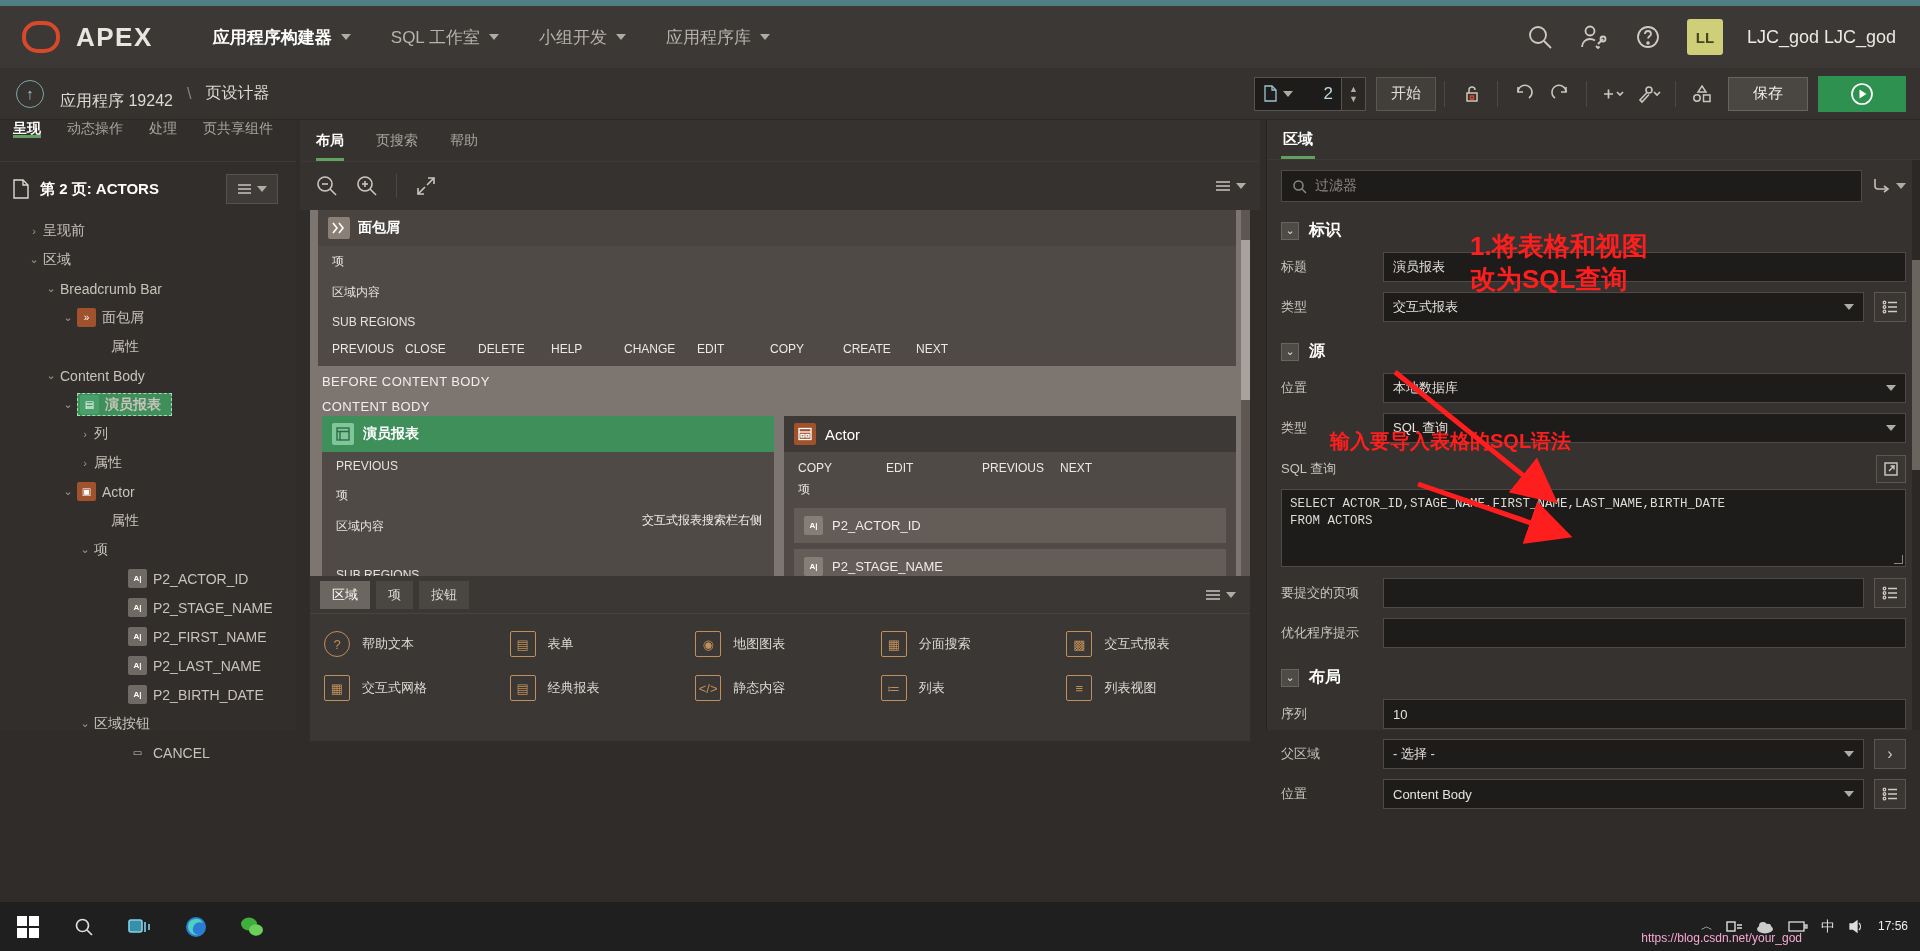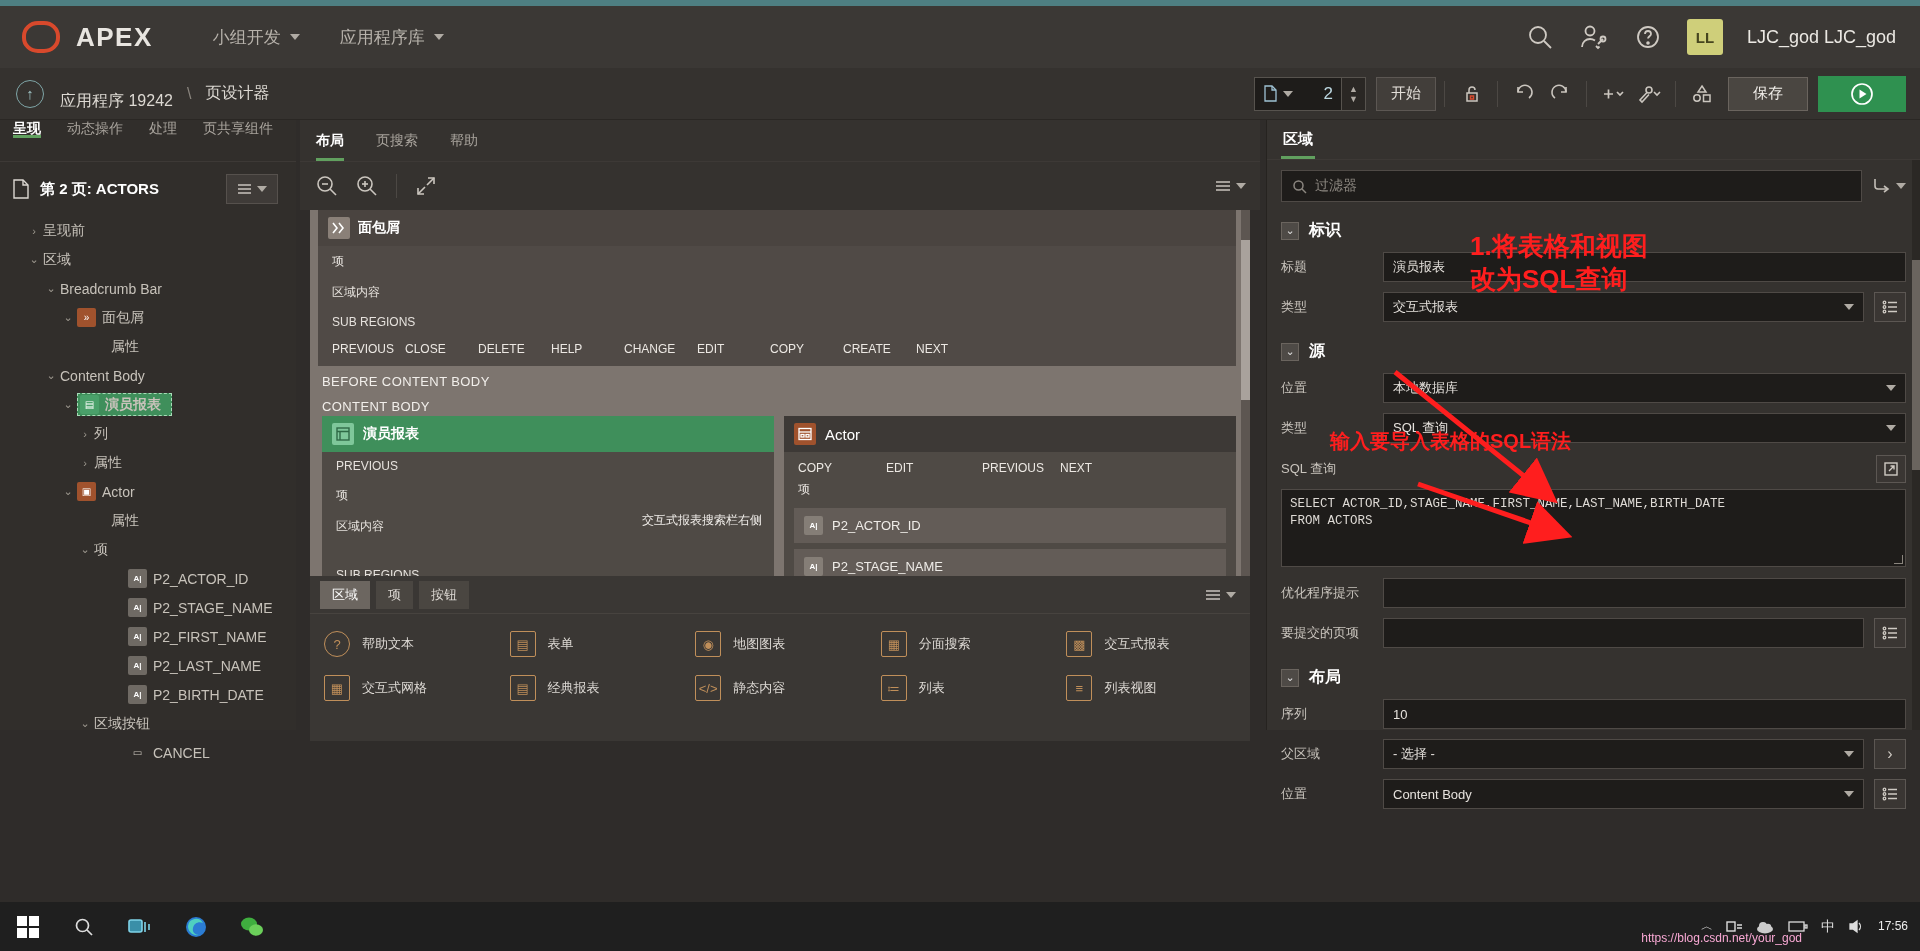--- a/index.html
+++ b/index.html
@@ -223,20 +223,28 @@
 </head>
 <body>
 
 <div id="app">
   <div class="top-strip"></div>
 
   <div class="header">
     <div class="logo-mark"></div>
     <div class="logo-text">APEX</div>
     <div class="nav">
+      <div class="nav-item active">
+        <span>应用程序构建器</span>
+        <span class="chev"></span>
+      </div>
+      <div class="nav-item">
+        <span>SQL 工作室</span>
+        <span class="chev"></span>
+      </div>
       <div class="nav-item">
         <span>小组开发</span>
         <span class="chev"></span>
       </div>
       <div class="nav-item">
         <span>应用程序库</span>
         <span class="chev"></span>
       </div>
     </div>
     <div class="header-right">
@@ -735,34 +743,34 @@
       <span class="expbtn">
         <svg width="14" height="14" viewBox="0 0 14 14" fill="none" stroke="currentColor" stroke-width="1.4">
           <rect x="1" y="1" width="12" height="12"></rect>
             <path d="M5 9l5-5M6.5 4H10v3.5"></path>
         </svg>
       </span>
     </div>
     <div class="sqlbox">SELECT ACTOR_ID,STAGE_NAME,FIRST_NAME,LAST_NAME,BIRTH_DATE
 FROM ACTORS</div>
     <div class="prow">
-      <span class="plabel">优化程序提示</span>
-      <span class="pinput"></span>
-    </div>
-    <div class="prow">
       <span class="plabel">要提交的页项</span>
       <span class="pinput"></span>
       <span class="lovbtn">
         <svg width="16" height="14" viewBox="0 0 16 14" fill="none" stroke="currentColor" stroke-width="1.3">
           <circle cx="2.5" cy="2.5" r="1.3"></circle>
             <circle cx="2.5" cy="7" r="1.3"></circle>
             <circle cx="2.5" cy="11.5" r="1.3"></circle>
           <path d="M6 2.5h9M6 7h9M6 11.5h9"></path>
         </svg>
       </span>
+    </div>
+    <div class="prow">
+      <span class="plabel">优化程序提示</span>
+      <span class="pinput"></span>
     </div>
 
     <div class="sect-head" style="padding-top:14px;">
       <span class="sq-toggle">⌄</span>
       <span class="sect-title">布局</span>
     </div>
     <div class="prow">
       <span class="plabel">序列</span>
       <span class="pinput">10</span>
     </div>

